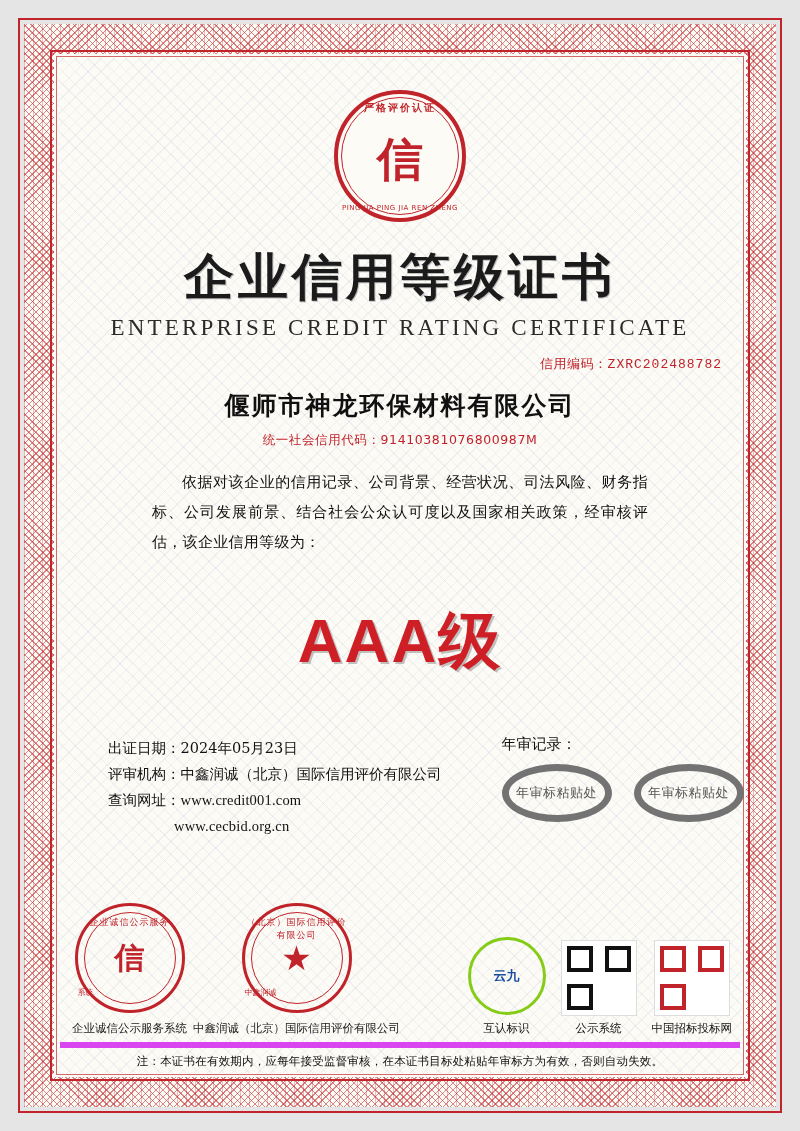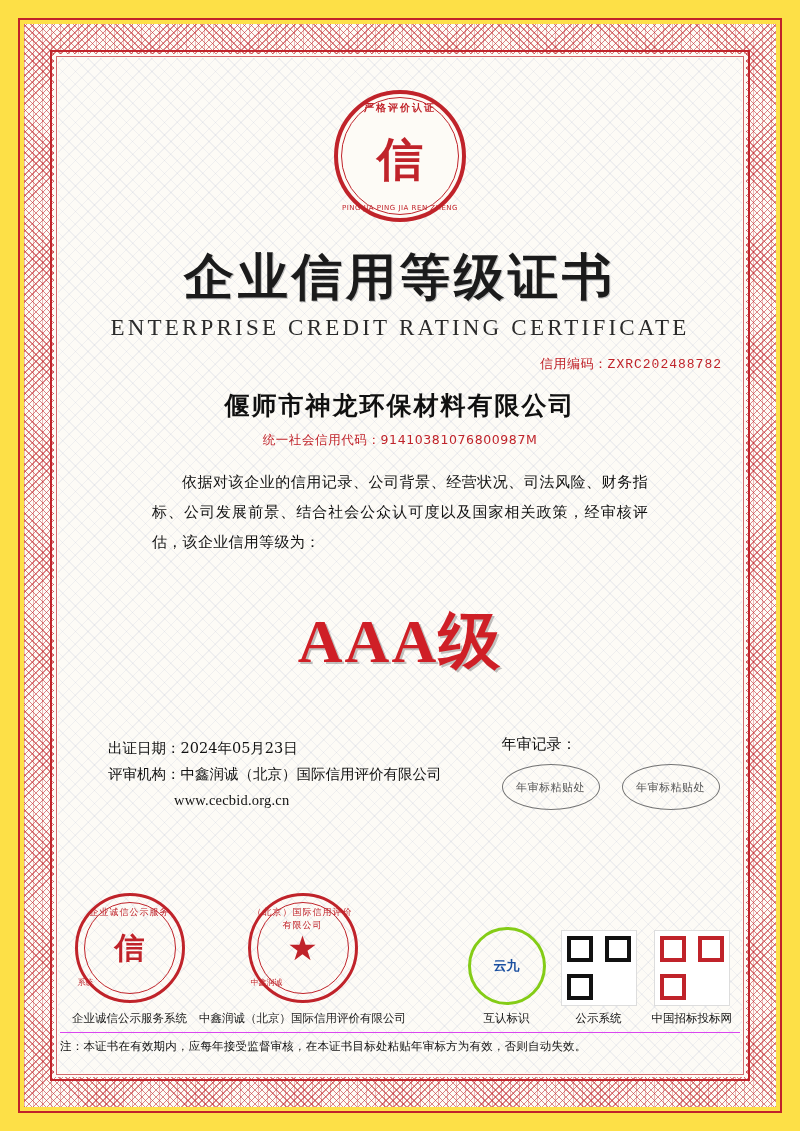--- a/index.html
+++ b/index.html
@@ -11,21 +11,21 @@
     width: 800px;
     height: 1131px;
     font-family: "Liberation Sans", sans-serif;
     overflow: hidden;
   }
 
   .page {
     position: relative;
     width: 800px;
     height: 1131px;
-    background: #fde047;
+    background: #e5e5e5;
     box-sizing: border-box;
   }
 
   
   .border-outer {
     position: absolute;
     left: 18px; top: 18px; right: 18px; bottom: 18px;
     border: 2px solid #c0232a;
     box-sizing: border-box;
   }
@@ -184,21 +184,21 @@
     font-size: 15px;
     line-height: 30px;
     color: #111;
     text-align: justify;
     text-indent: 2em;
     letter-spacing: .3px;
   }
 
   .grade {
     margin-top: 42px;
-    font-family: Liberation Serif, serif;
+    font-family: Liberation Sans, sans-serif;
     font-weight: bold;
     font-size: 62px;
     color: #cf1f26;
     letter-spacing: 2px;
     text-shadow: 2px 2px 0 rgba(120,120,120,.45);
   }
 
   
   .details {
     margin-top: 52px;
@@ -227,41 +227,41 @@
   }
   .annual-title {
     font-size: 15px;
     color: #111;
     margin-bottom: 10px;
   }
   .stamp-slots { display: flex; gap: 22px; }
   .stamp-slot {
     width: 96px;
     height: 44px;
-    border: 1px solid #737373;
+    border: 7px solid #737373;
     border-radius: 50%;
     display: flex;
     align-items: center;
     justify-content: center;
-    font-size: 11px;
+    font-size: 13px;
     color: #555;
     letter-spacing: .5px;
   }
 
   
   .bottom {
     margin-top: auto;
     width: 100%;
     display: flex;
     align-items: flex-end;
     justify-content: space-between;
     padding: 0 8px 6px 12px;
     box-sizing: border-box;
   }
-  .seals { display: flex; gap: 12px; align-items: flex-end; }
+  .seals { display: flex; gap: 6px; align-items: flex-end; }
   .seal-col { text-align: center; }
   .seal {
     width: 104px;
     height: 104px;
     border-radius: 50%;
     border: 3px solid #c0232a;
     position: relative;
     margin: 0 auto;
   }
   .seal .inner-ring {
@@ -349,23 +349,24 @@
   .qr.red::before, .qr.red::after, .qr.red .corner-bl { border-color: #c0232a; }
   .code-caption {
     font-family: "DejaVu Sans", sans-serif;
     font-size: 11.5px;
     color: #111;
     white-space: nowrap;
   }
 
   .footnote {
     width: 100%;
-    border-top: 1px solid #d946ef;
+    text-align: center;
+    border-top: 6px solid #d946ef;
     padding-top: 6px;
-    margin-bottom: 17px;
+    margin-bottom: 2px;
     font-family: "DejaVu Sans", sans-serif;
     font-size: 11.5px;
     color: #111;
     letter-spacing: .2px;
   }
 </style>
 </head>
 <body>
 
 <div class="page">
@@ -402,20 +403,23 @@
 
     <div class="grade">AAA级</div>
 
     <div class="details">
       <div class="detail-left">
         <div class="row">
           <span>出证日期：</span><span>2024年05月23日</span>
         </div>
         <div class="row">
           <span>评审机构：</span><span>中鑫润诚（北京）国际信用评价有限公司</span>
+        </div>
+        <div class="row">
+          <span>查询网址：</span><span class="url">www.credit001.com</span>
         </div>
         <div class="row url-indent">
           <span class="url">www.cecbid.org.cn</span>
         </div>
       </div>
 
       <div class="detail-right">
         <div class="annual-title">年审记录：</div>
         <div class="stamp-slots">
           <div class="stamp-slot">年审标粘贴处</div>

